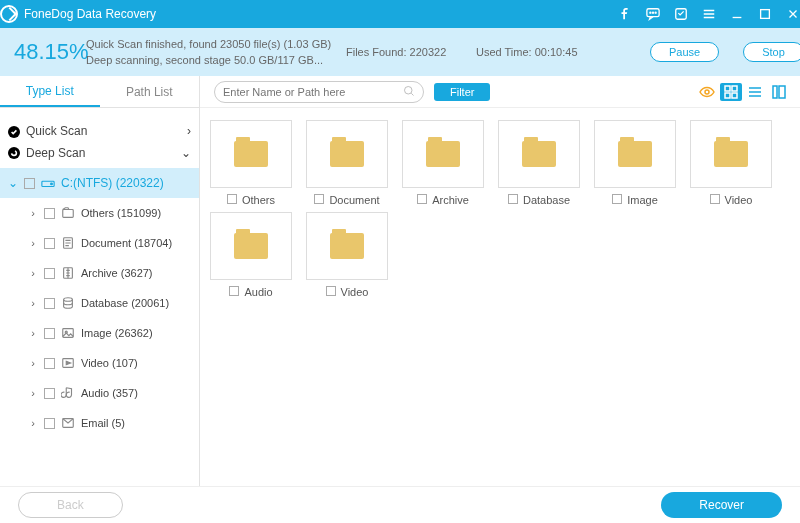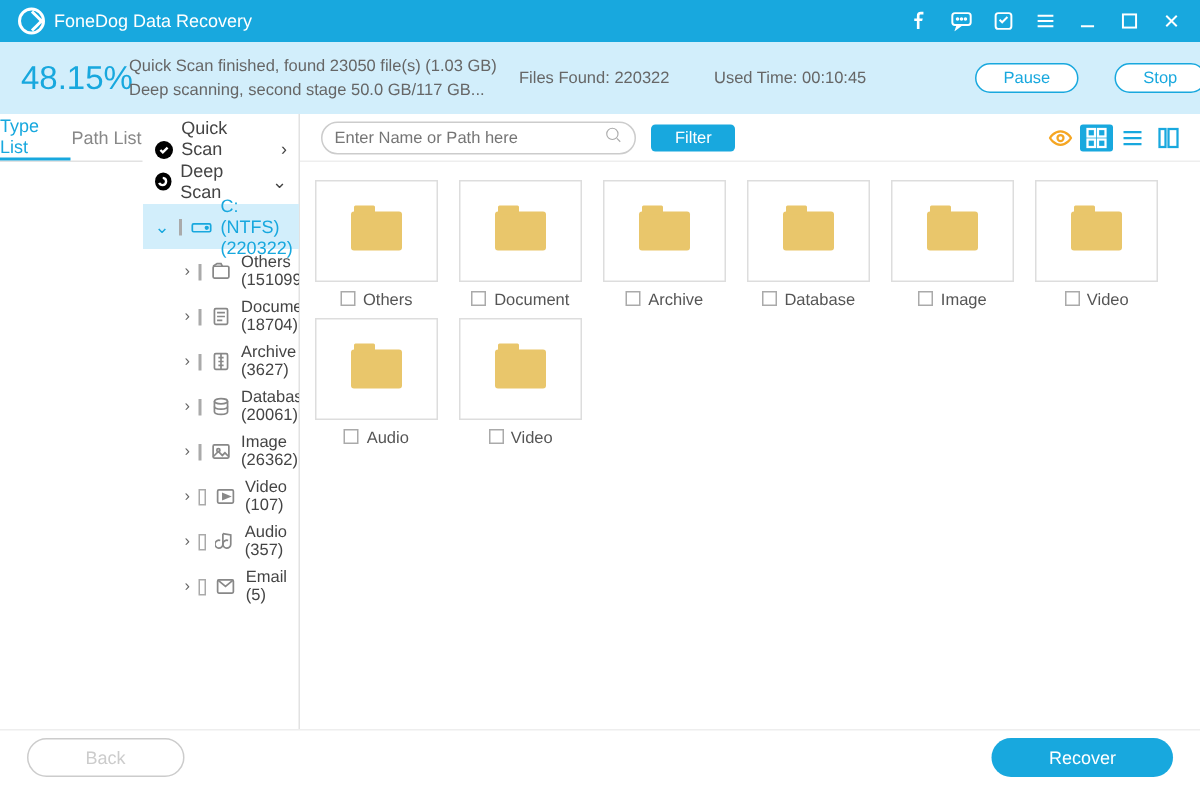--- a/index.html
+++ b/index.html
@@ -1,40 +1,40 @@
 <!DOCTYPE html>
 <html><head>
 <meta charset="utf-8">
 <style>
 * { box-sizing: border-box; margin: 0; padding: 0; font-family: "Segoe UI", Arial, sans-serif; }
 body { width: 800px; height: 523px; background: #fff; overflow: hidden; font-size: 12px; color: #333; }
 
 
-.titlebar { height: 28px; background: #18a8de; display: flex; align-items: center; padding: 0 12px; color: #fff; }
+.titlebar { height: 28px; background: #18a8de; display: flex; align-items: center; padding: 0 0; color: #fff; }
 .titlebar .logo { width: 18px; height: 18px; border: 2px solid #fff; border-radius: 50%; display: flex; align-items: center; justify-content: center; margin-right: 6px; position: relative; }
 .titlebar .logo::after { content: ""; position: absolute; width: 8px; height: 8px; border: 2px solid #fff; border-left: none; border-bottom: none; transform: rotate(45deg); left: 3px; }
 .titlebar .title { font-size: 12px; flex: 1; }
 .titlebar .win-icons { display: flex; gap: 14px; align-items: center; }
 .titlebar .win-icons span { width: 14px; height: 14px; display: inline-flex; align-items: center; justify-content: center; cursor: pointer; }
 .titlebar svg { width: 14px; height: 14px; stroke: #fff; fill: none; stroke-width: 1.5; }
 
 
 .status { height: 48px; background: #d2eefb; display: flex; align-items: center; padding: 0 14px; color: #666; font-size: 11px; }
 .status .pct { color: #18a8de; font-size: 22px; font-weight: 300; width: 72px; }
 .status .msgs { flex: 0 0 260px; line-height: 1.5; }
 .status .found { flex: 0 0 130px; }
 .status .used { flex: 0 0 150px; }
 .status .spacer { flex: 1; }
 .status .pill { border: 1px solid #18a8de; color: #18a8de; background: #fff; border-radius: 12px; padding: 3px 18px; font-size: 11px; margin-left: 24px; cursor: pointer; }
 
 
 .main { display: flex; height: 410px; }
 
 
-.sidebar { width: 200px; border-right: 1px solid #e2e2e2; display: flex; flex-direction: row; }
+.sidebar { width: 200px; border-right: 1px solid #e2e2e2; display: flex; flex-direction: column; }
 .tabs { display: flex; height: 32px; border-bottom: 1px solid #e2e2e2; }
 .tabs .tab { flex: 1; display: flex; align-items: center; justify-content: center; font-size: 12px; color: #888; cursor: pointer; }
 .tabs .tab.active { color: #18a8de; border-bottom: 2px solid #18a8de; }
 
 .tree { overflow-y: auto; flex: 1; }
 .node { display: flex; align-items: center; height: 30px; padding: 0 8px; gap: 6px; cursor: pointer; color: #444; }
 .node .chev { width: 10px; text-align: center; color: #666; }
 .node .chk { width: 11px; height: 11px; border: 1px solid #aaa; display: inline-block; }
 .node .ico { width: 14px; height: 14px; display: inline-flex; align-items: center; justify-content: center; }
 .node .ico svg { width: 14px; height: 14px; stroke: #888; fill: none; stroke-width: 1.3; }

